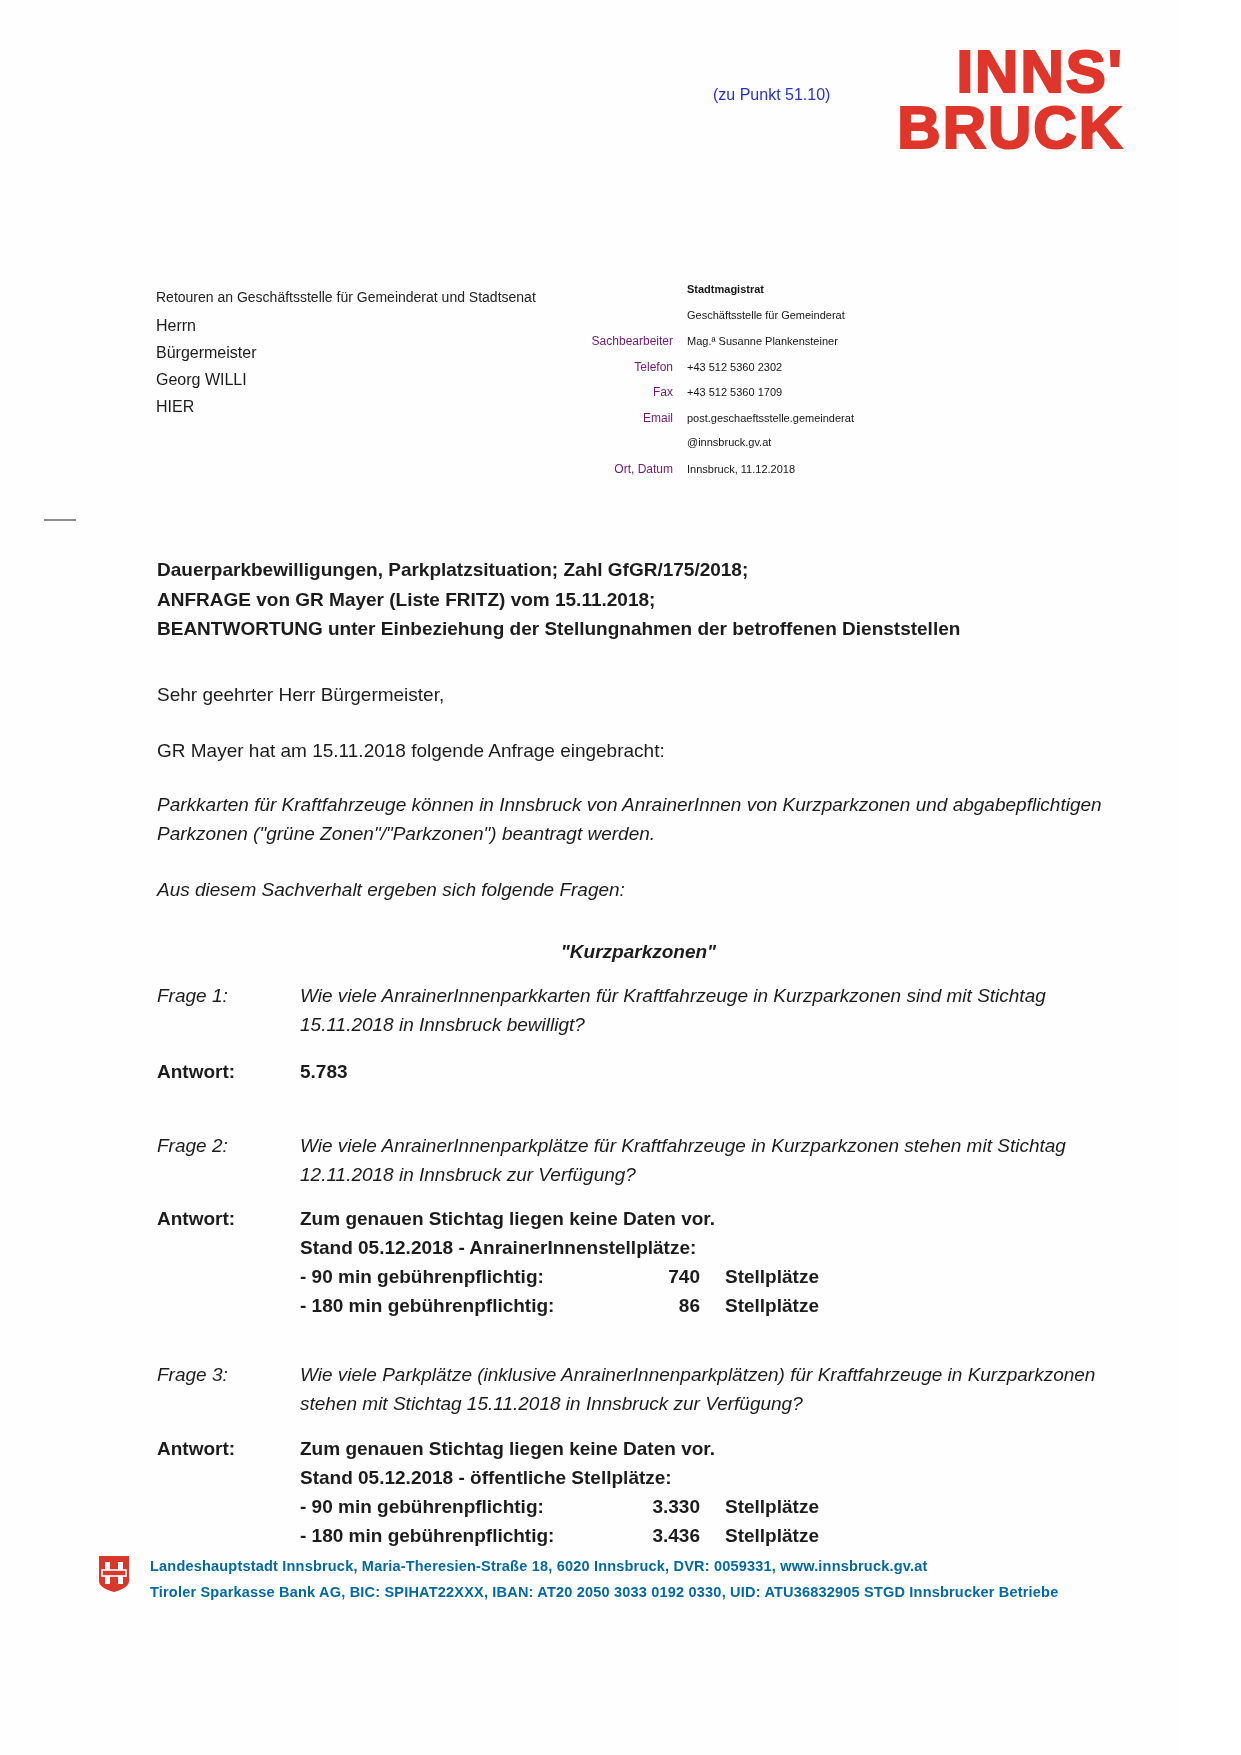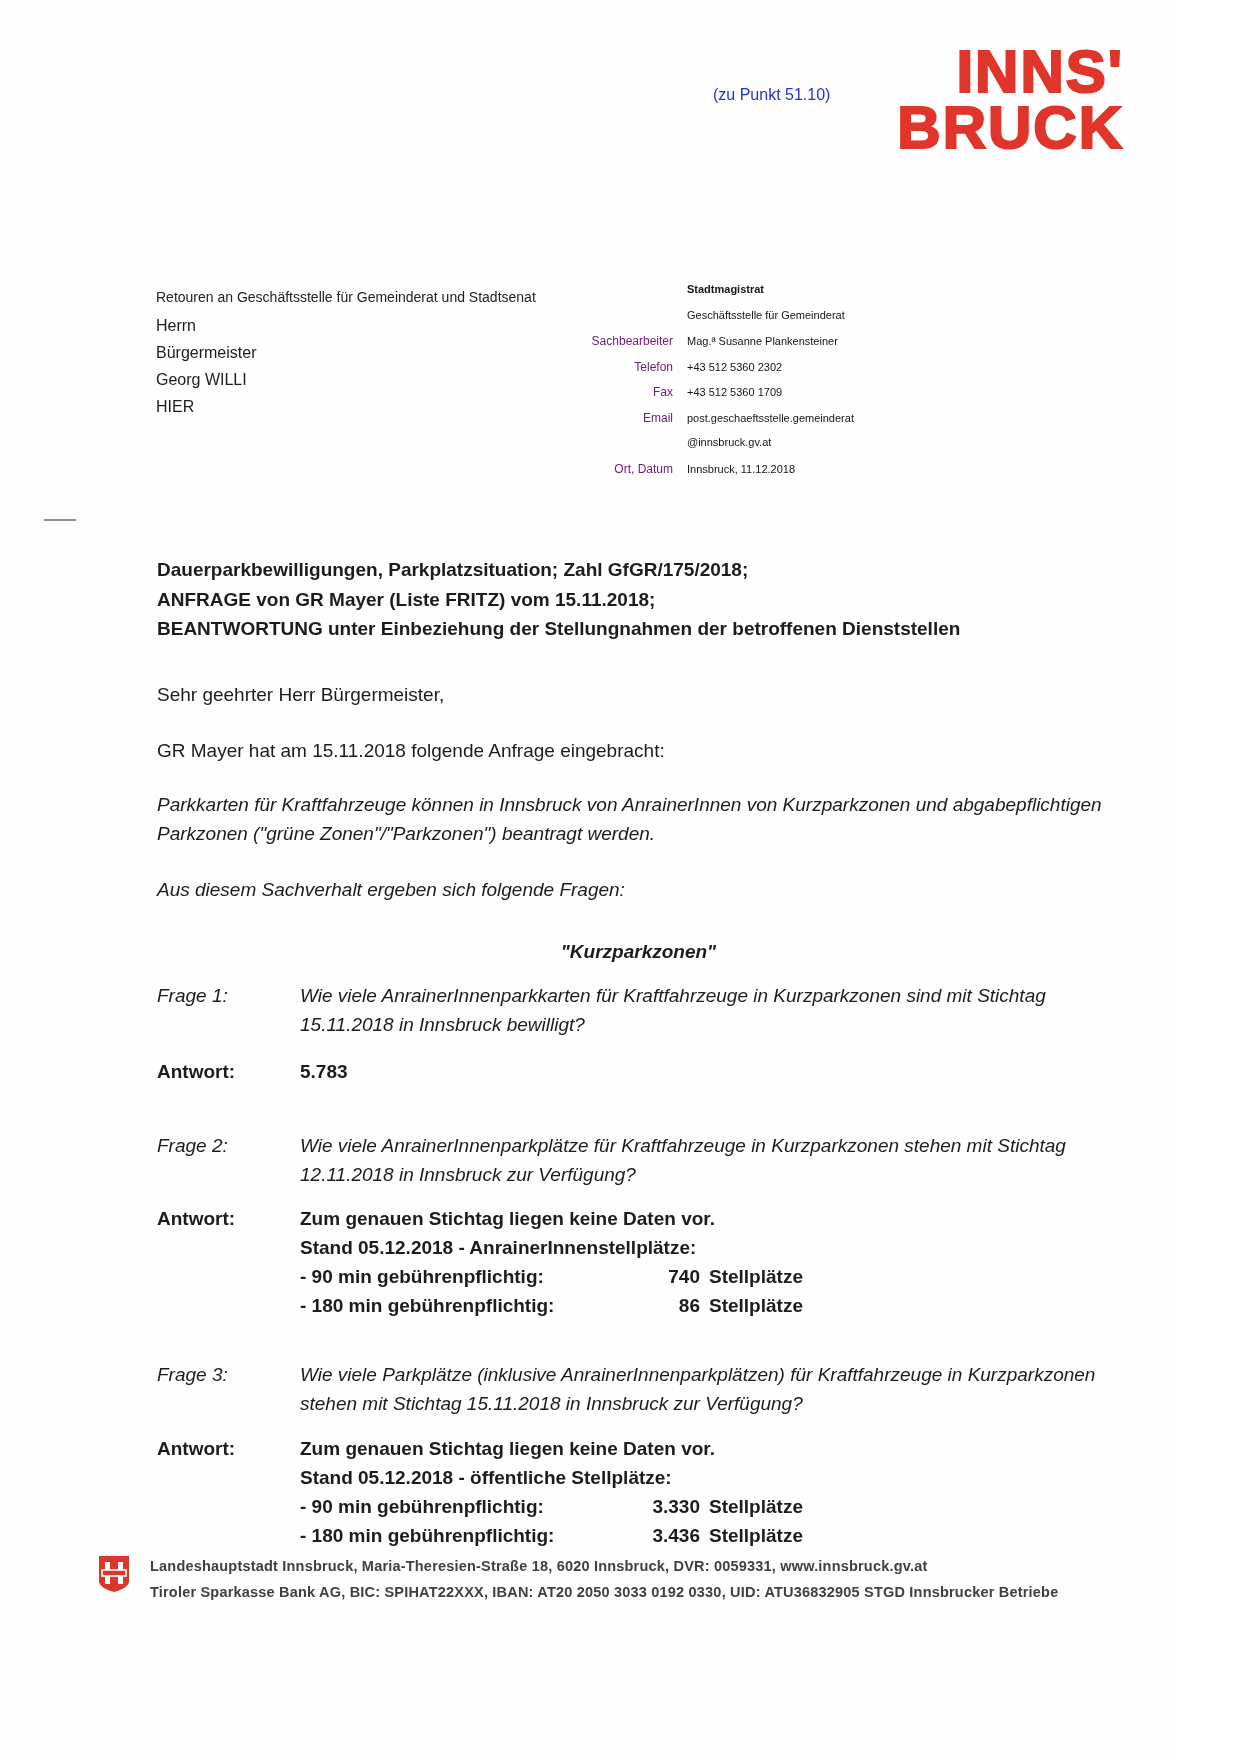--- a/index.html
+++ b/index.html
@@ -39,25 +39,25 @@
   .qa{position:absolute;left:157px;display:flex;width:985px;font-size:19px;line-height:29px;}
   .qa-label{flex:0 0 143px;}
   .qa-content{flex:1;max-width:835px;}
   .italic{font-style:italic;}
   .qa1-q{top:981px;} .qa1-a{top:1057px;}
   .qa2-q{top:1131px;} .qa2-a{top:1204px;}
   .qa3-q{top:1360px;} .qa3-a{top:1434px;}
   .ans-row{display:flex;}
   .ans-text{flex:0 0 322px;}
   .ans-num{flex:0 0 78px;text-align:right;}
-  .ans-unit{margin-left:9px;}
+  .ans-unit{margin-left:25px;}
   
   .footer{position:absolute;left:98px;top:1553px;display:flex;align-items:flex-start;}
   .coat{width:32px;height:38px;margin-top:2px;flex:0 0 auto;}
-  .footer-text{margin-left:20px;font-size:14.5px;line-height:26px;color:#404040;font-weight:bold;letter-spacing:0.2px;}
+  .footer-text{margin-left:20px;font-size:14.5px;line-height:26px;color:#0369a1;font-weight:bold;letter-spacing:0.2px;}
 </style>
 </head>
 <body>
 
 <div class="page">
 
   <div class="ref-note">(zu Punkt 51.10)</div>
 
   <div class="brand-logo">
     <div>INNS'</div>

